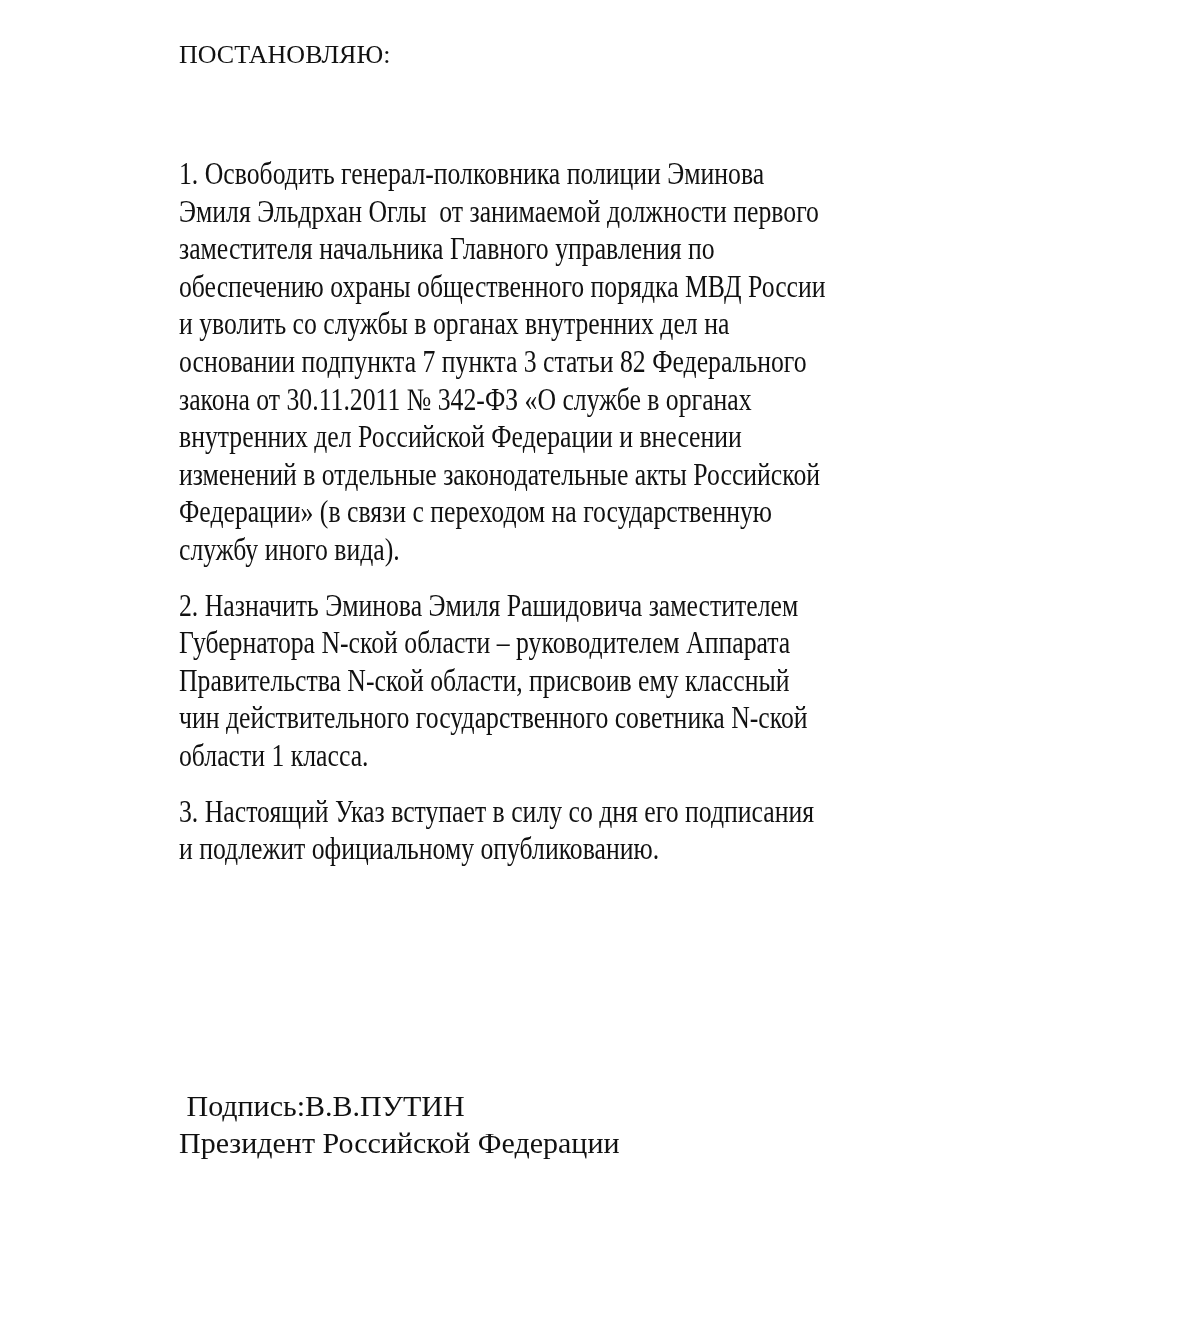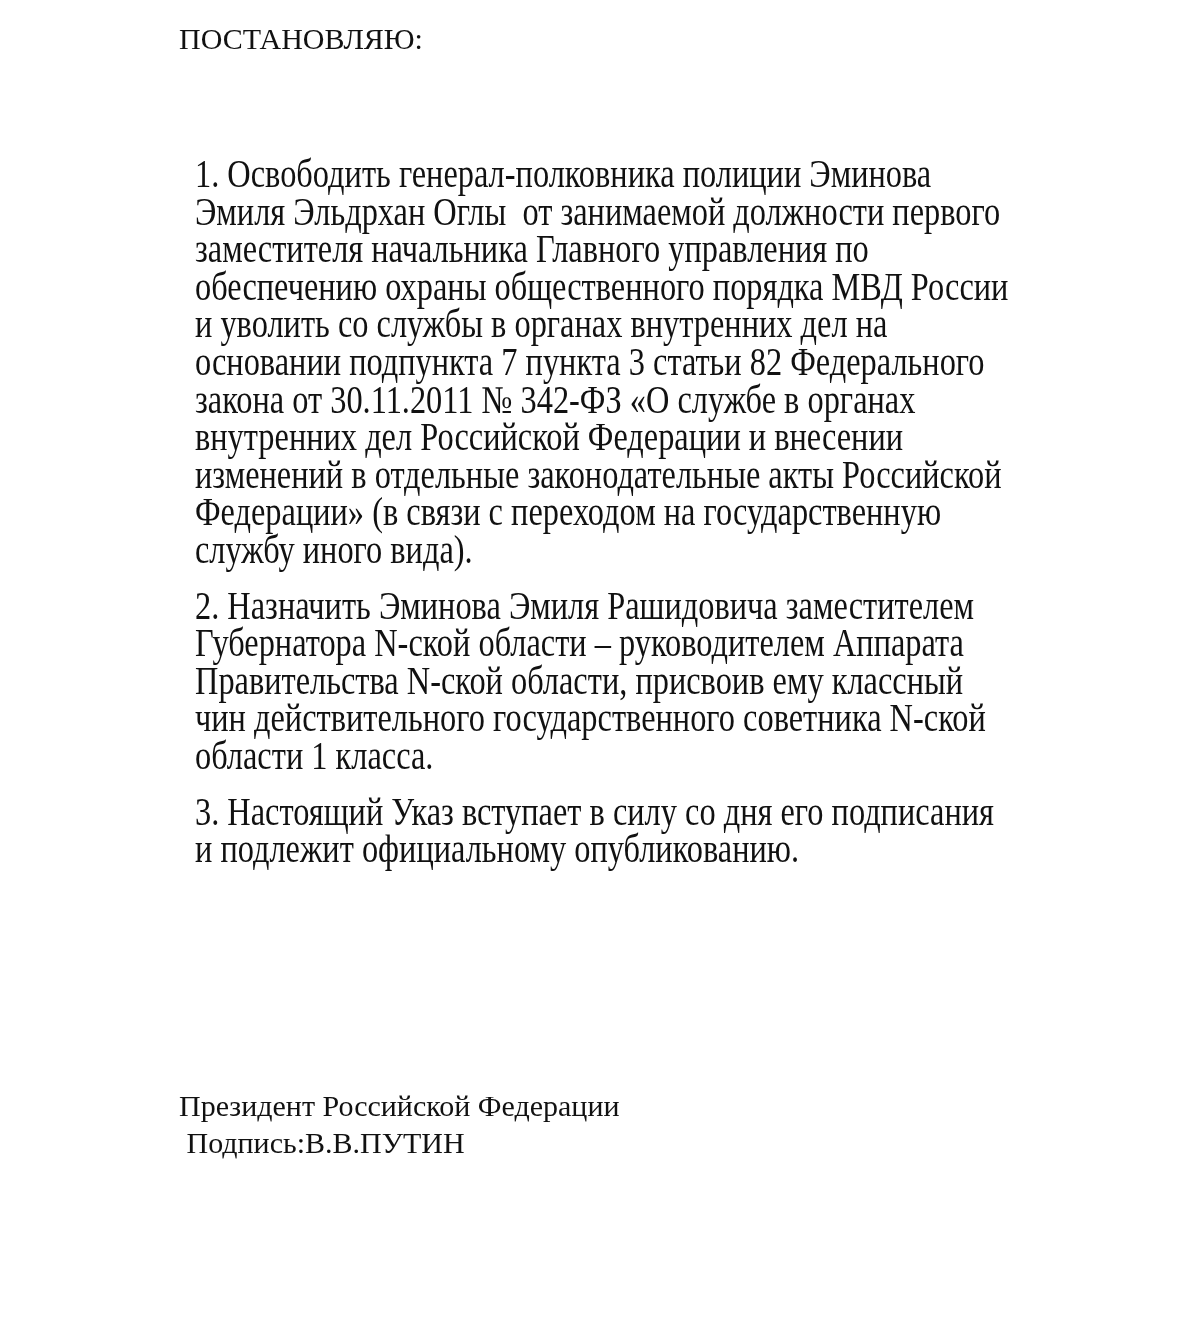--- a/index.html
+++ b/index.html
@@ -11,35 +11,35 @@
       width: 1179px;
       height: 1335px;
       position: relative;
       overflow: hidden;
       color: #111111;
       font-family: "Liberation Serif", "DejaVu Serif", serif;
     }
     .heading {
       position: absolute;
       left: 179px;
-      top: 20px;
-      font-size: 30px;
+      top: 36px;
+      font-size: 26px;
       line-height: 38px;
       white-space: nowrap;
     }
     .body-text {
       position: absolute;
       left: 179px;
       top: 155px;
       width: 830px;
     }
     .para {
-      font-size: 39px;
+      font-size: 31px;
       line-height: 37.6px;
-      margin: 0 0 18px 16px;
+      margin: 0 0 18px 0;
       transform-origin: left top;
     }
     .line {
       display: block;
       white-space: pre;
       transform: scaleX(0.83);
       transform-origin: left center;
     }
     .signature {
       position: absolute;
@@ -86,17 +86,17 @@
 
     <div class="para">
       <span class="line">3. Настоящий Указ вступает в силу со дня его подписания</span>
       <span class="line">и подлежит официальному опубликованию.</span>
     </div>
 
 
   </div>
 
   <div class="signature">
+    <span class="sig-line"> Подпись:В.В.ПУТИН</span>
     <span class="sig-line">Президент Российской Федерации</span>
-    <span class="sig-line"> Подпись:В.В.ПУТИН</span>
   </div>
 
 </div>
 
 </body></html>

